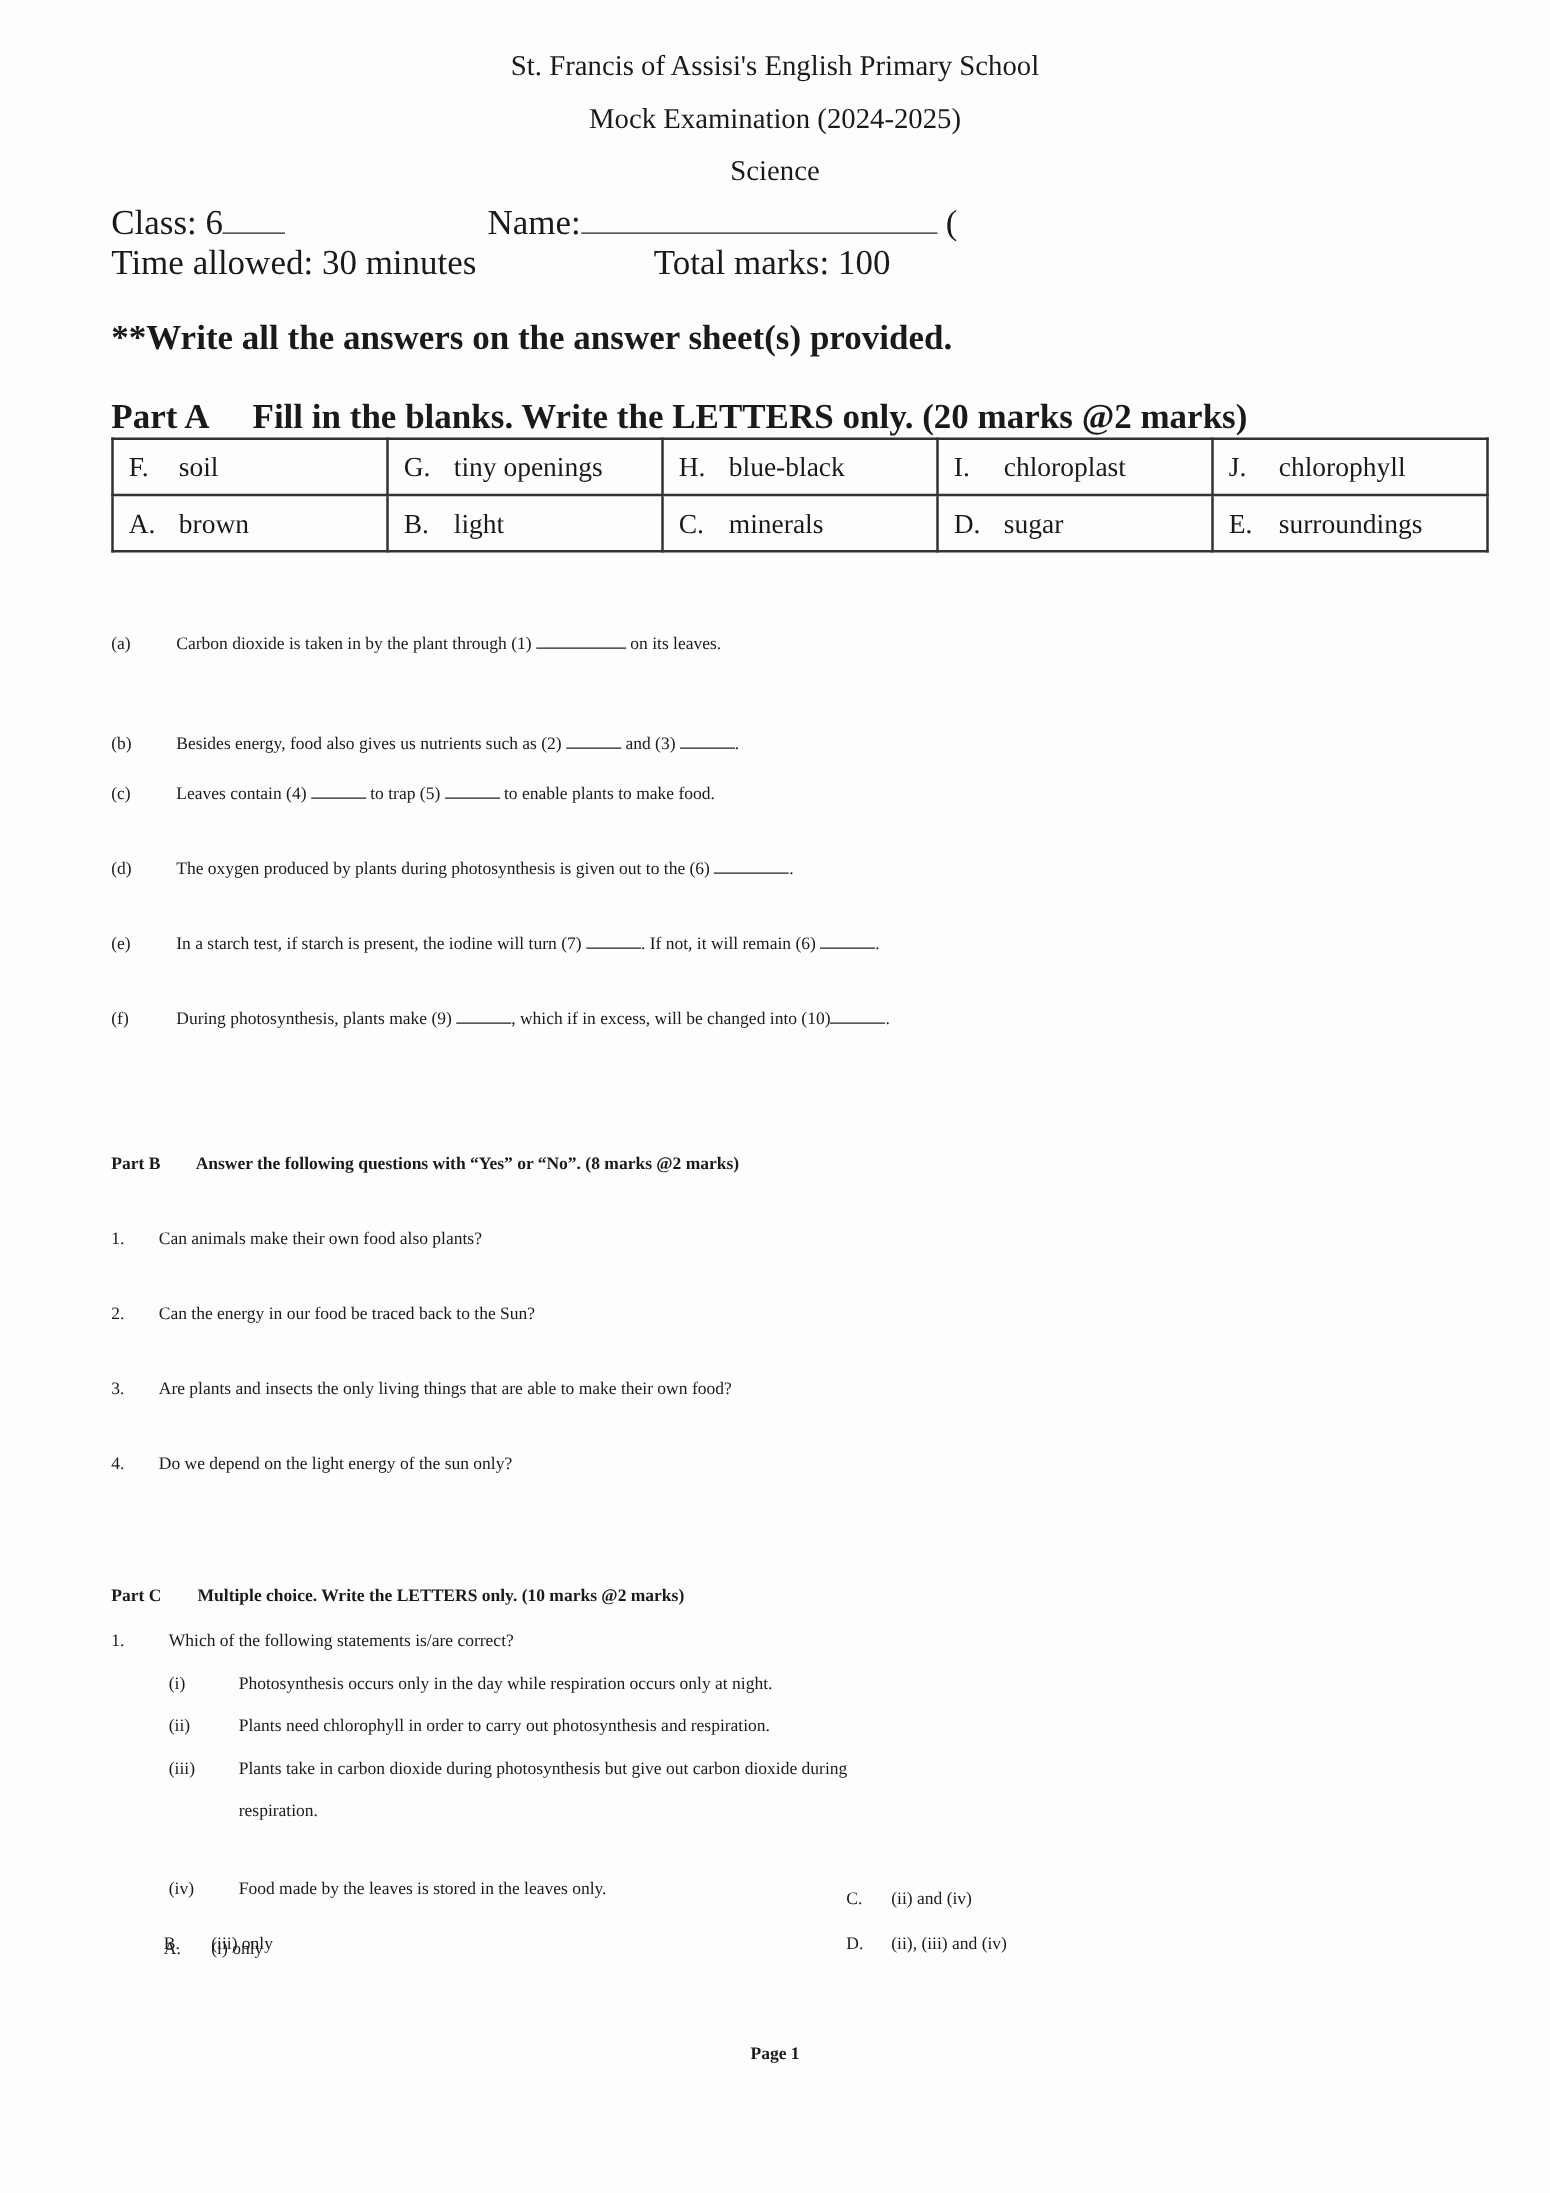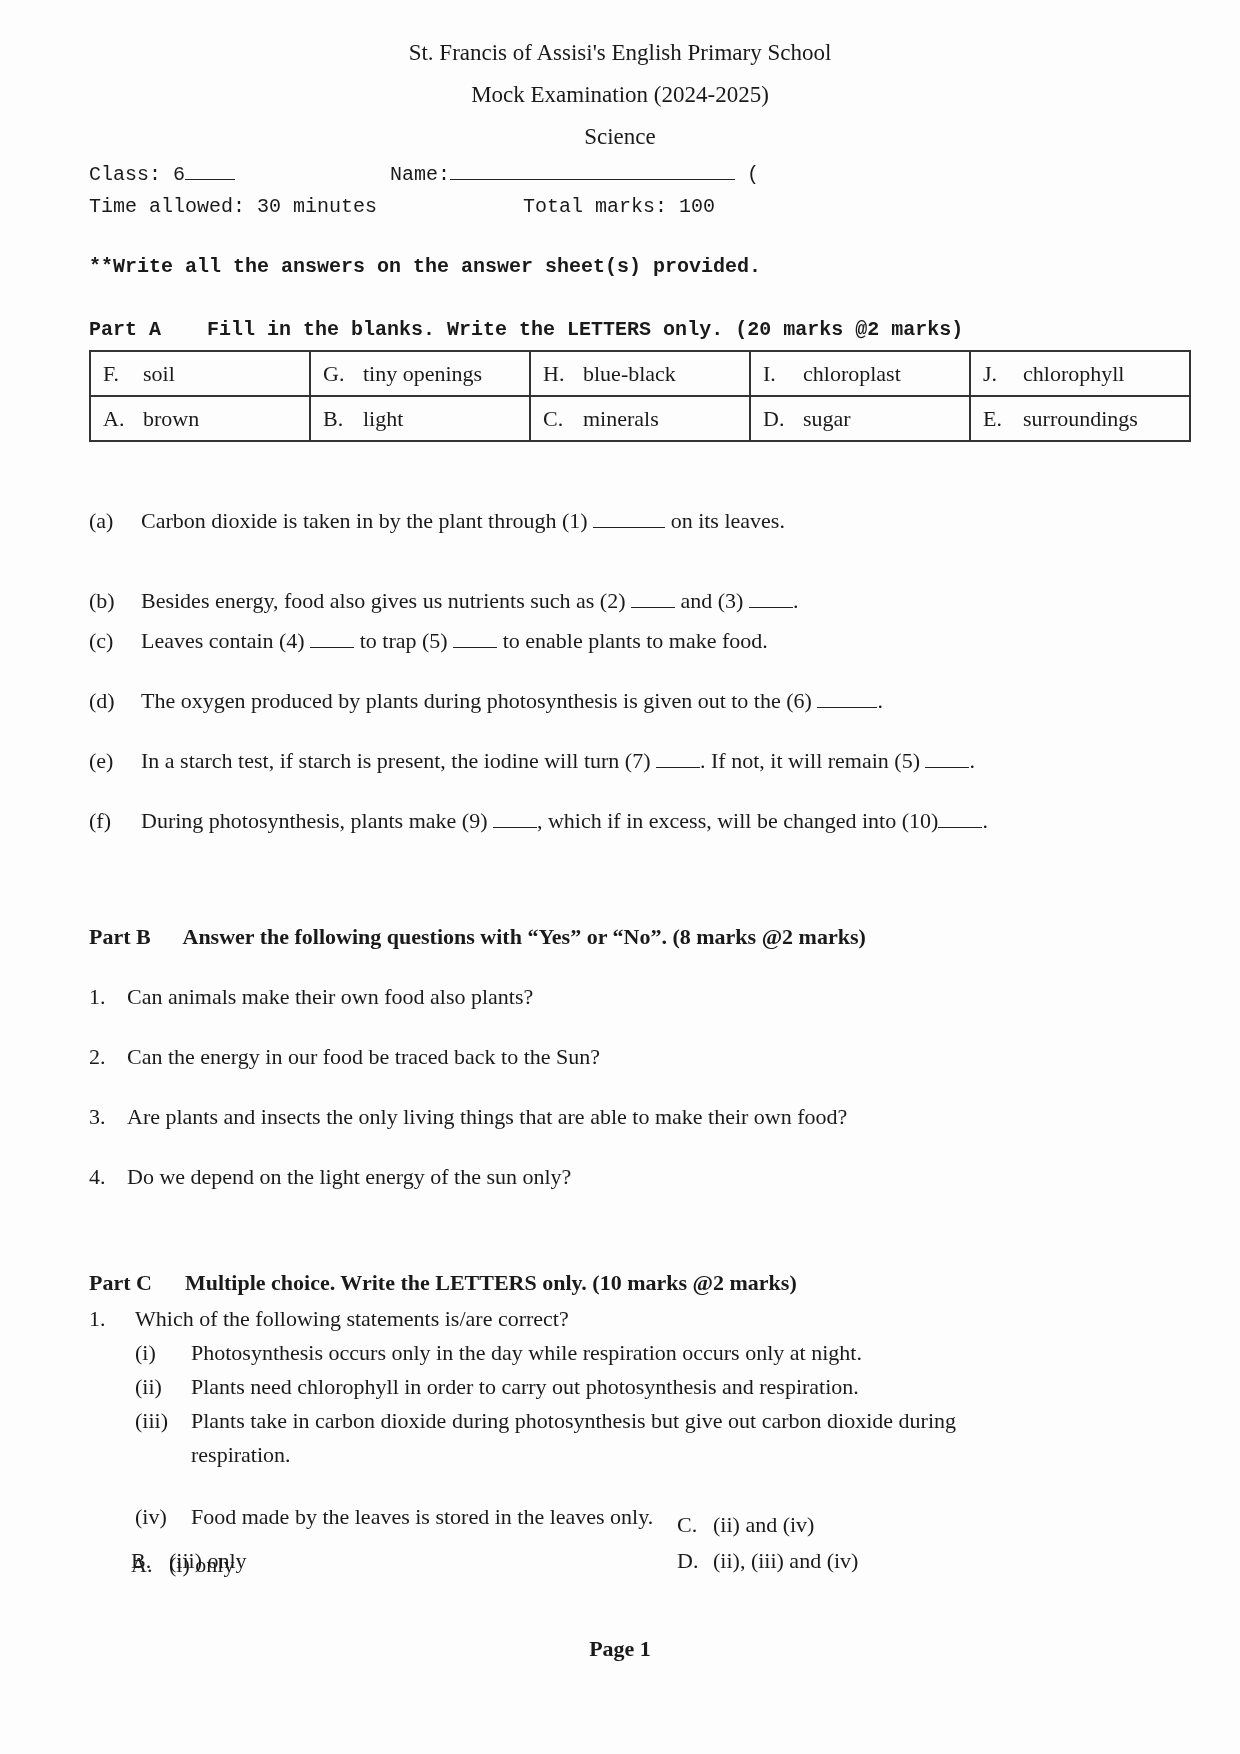--- a/index.html
+++ b/index.html
@@ -1,23 +1,23 @@
 <!DOCTYPE html>
 <html><head>
 <meta charset="utf-8">
 <style>
   html, body { margin:0; padding:0; background:#fdfdfd; }
   body { width:1240px; height:1754px; position:relative; overflow:hidden;
     font-family:"Liberation Serif", "DejaVu Serif", serif; color:#1a1a1a; }
   .abs { position:absolute; white-space:nowrap; }
   .center { left:0; width:1240px; text-align:center; }
   .hdr { font-size:23px; }
-  .fld { font-size:20px;font-family:Liberation Mono, monospace; }
+  .fld { font-size:28px; }
   .bold { font-weight:bold; }
-  .q { font-size:22px; }
+  .q { font-size:14px; }
   .blank { display:inline-block; border-bottom:1.5px solid #222; height:1px; vertical-align:baseline; }
   table.opts { position:absolute; left:89px; top:350px; border-collapse:collapse; font-size:22px; }
   table.opts td { border:2px solid #333; height:43px; padding:0 0 0 12px; width:206px; }
   table.opts td .lt { display:inline-block; width:40px; }
   table.opts td.empty { border:none; border-top:2px solid #333; }
 </style>
 </head>
 <body>
 
 <div class="abs center hdr" style="top:40px;">St. Francis of Assisi's English Primary School</div>
@@ -78,21 +78,21 @@
   <span>to trap (5)</span>
   <span class="blank" style="width:44px;"></span>
   <span>to enable plants to make food.</span>
 </div>
 <div class="abs q" style="left:89px; top:688px;">
   <span style="display:inline-block;width:52px;">(d)</span><span>The oxygen produced by plants during photosynthesis is given out to the (6)</span>
   <span class="blank" style="width:60px;"></span><span>.</span>
 </div>
 <div class="abs q" style="left:89px; top:748px;">
   <span style="display:inline-block;width:52px;">(e)</span><span>In a starch test, if starch is present, the iodine will turn (7)</span>
-  <span class="blank" style="width:44px;"></span><span>. If not, it will remain (5)</span>
+  <span class="blank" style="width:44px;"></span><span>. If not, it will remain (6)</span>
   <span class="blank" style="width:44px;"></span><span>.</span>
 </div>
 <div class="abs q" style="left:89px; top:808px;">
   <span style="display:inline-block;width:52px;">(f)</span><span>During photosynthesis, plants make (9)</span>
   <span class="blank" style="width:44px;"></span><span>, which if in excess, will be changed into (10)</span><span class="blank" style="width:44px;"></span><span>.</span>
 </div>
 
 <div class="abs q bold" style="left:89px; top:924px;">
   <span>Part B</span>
   <span style="display:inline-block;width:22px;"></span>

